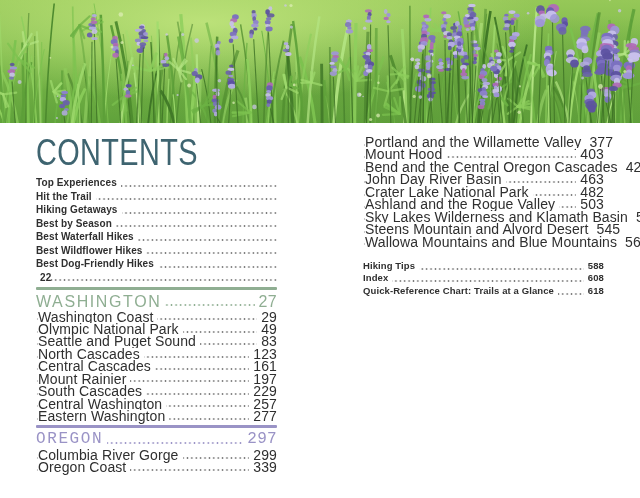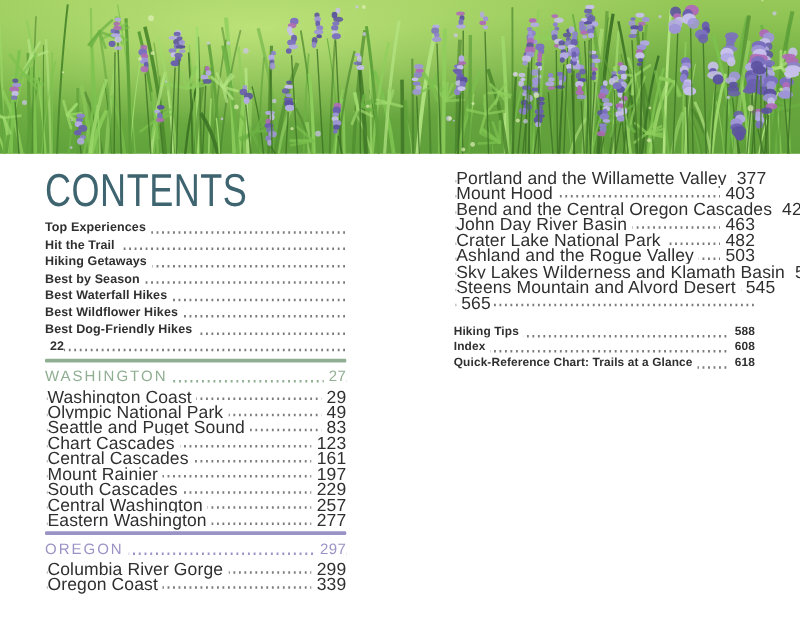--- a/index.html
+++ b/index.html
@@ -54,27 +54,27 @@
 
   .back{margin-top:12px;}
   .back .row{height:12.5px;line-height:12.5px;font-size:9.5px;font-weight:700;letter-spacing:.1px;}
 
   .divider{height:2.5px;margin-top:3px;border-radius:1px;}
   .divider.green{background:var(--green,#8fae92);}
   .divider.purple{background:var(--purple,#9a93c6);}
 
   .section-head{
     height:17px;line-height:17px;margin:3px 0 1px 0;
-    font-size:12px;font-weight:400;letter-spacing:1.6px;
+    font-size:16px;font-weight:400;letter-spacing:1.6px;
     background-image:radial-gradient(circle, currentColor 0.8px, transparent 1.1px);
     background-size:4.6px 1.8px;background-repeat:repeat-x;
     background-position:0 calc(100% - 4px);
   }
   .section-head.green-h{color:var(--green,#8fae92);}
-  .section-head.purple-h{color:var(--purple,#9a93c6);}
+  .section-head.purple-h{color:var(--purple,#9a93c6);font-family:Liberation Mono, monospace;}
   .section-head .pg{letter-spacing:.3px;}
 </style>
 </head>
 <body>
 
 <div class="page">
 
   <div class="photo">
     <svg id="lupine-svg" viewBox="0 0 640 123" preserveAspectRatio="none">
         <path d="M519.5 126 Q 524.3 89.7 535.4 62.4" stroke="#a0db6e" stroke-width="2.8" fill="none" opacity="0.81"></path>
@@ -1006,21 +1006,21 @@
           </div>
         <div class="row">
             <span class="label">Olympic National Park</span>
             <span class="pg">49</span>
           </div>
         <div class="row">
             <span class="label">Seattle and Puget Sound</span>
             <span class="pg">83</span>
           </div>
         <div class="row">
-            <span class="label">Chart Cascades</span>
+            <span class="label">North Cascades</span>
             <span class="pg">123</span>
           </div>
         <div class="row">
             <span class="label">Central Cascades</span>
             <span class="pg">161</span>
           </div>
         <div class="row">
             <span class="label">Mount Rainier</span>
             <span class="pg">197</span>
           </div>
@@ -1084,20 +1084,21 @@
           </div>
         <div class="row">
             <span class="label">Sky Lakes Wilderness and Klamath Basin</span>
             <span class="pg">525</span>
           </div>
         <div class="row">
             <span class="label">Steens Mountain and Alvord Desert</span>
             <span class="pg">545</span>
           </div>
         <div class="row">
+            <span class="label">Wallowa Mountains and Blue Mountains</span>
             <span class="pg">565</span>
           </div>
       </div>
 
       <div class="back">
         <div class="row">
             <span class="label">Hiking Tips</span>
             <span class="pg">588</span>
           </div>
         <div class="row">

